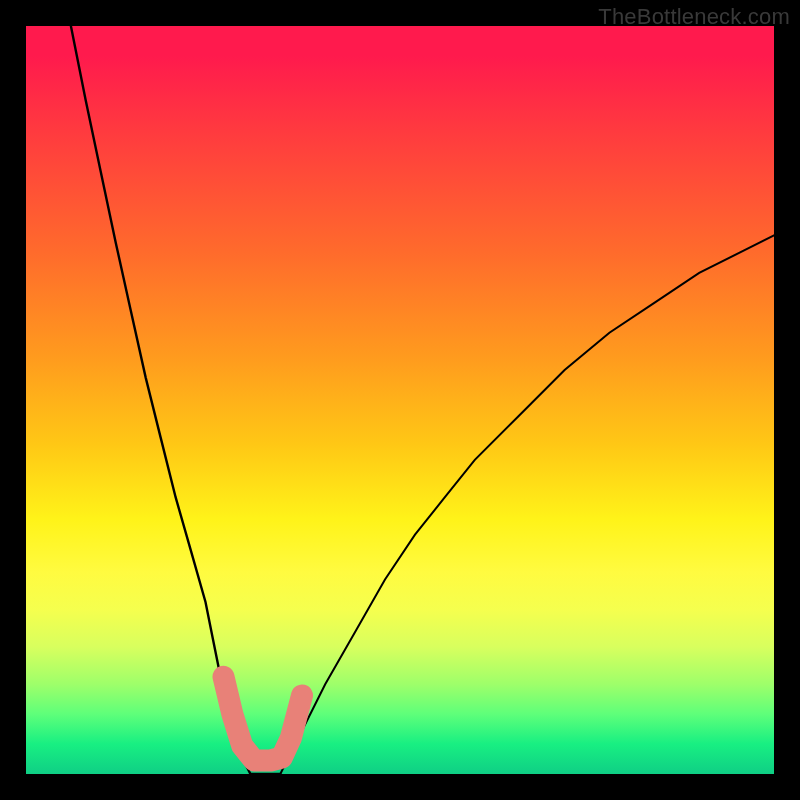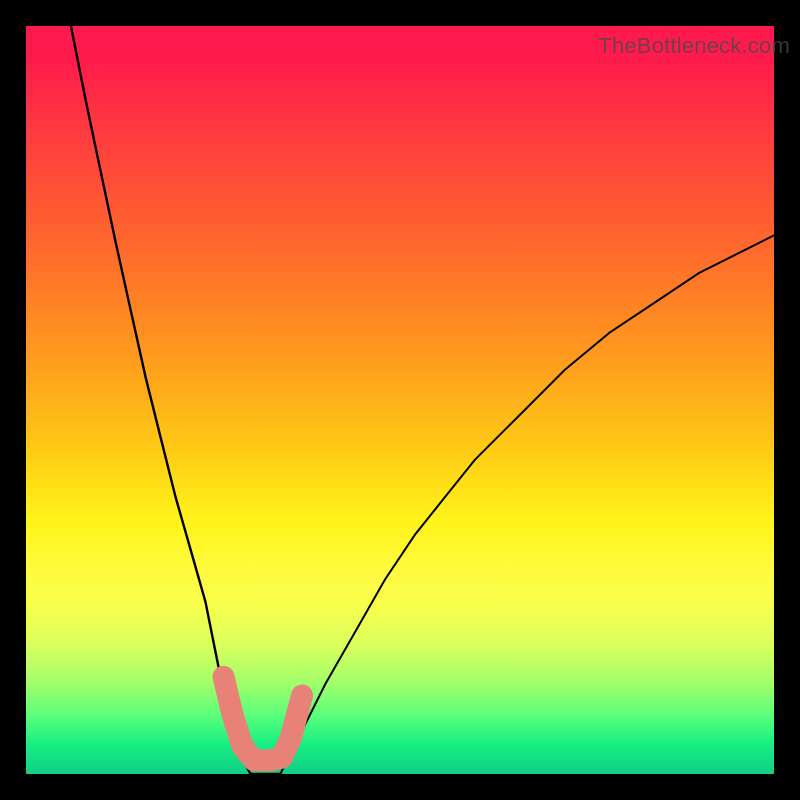--- a/index.html
+++ b/index.html
@@ -46,21 +46,20 @@
   .watermark {
     position: absolute;
     top: 4px;
     right: 10px;
     color: #4a4a4a;
     opacity: 0.78;
     font-size: 22px;
     font-weight: 400;
     letter-spacing: 0.2px;
     user-select: none;
-    margin-top: 29px;
   }
   svg.curve {
     position: absolute;
     left: 0;
     top: 0;
     width: 748px;
     height: 748px;
     overflow: visible;
   }
 </style>

